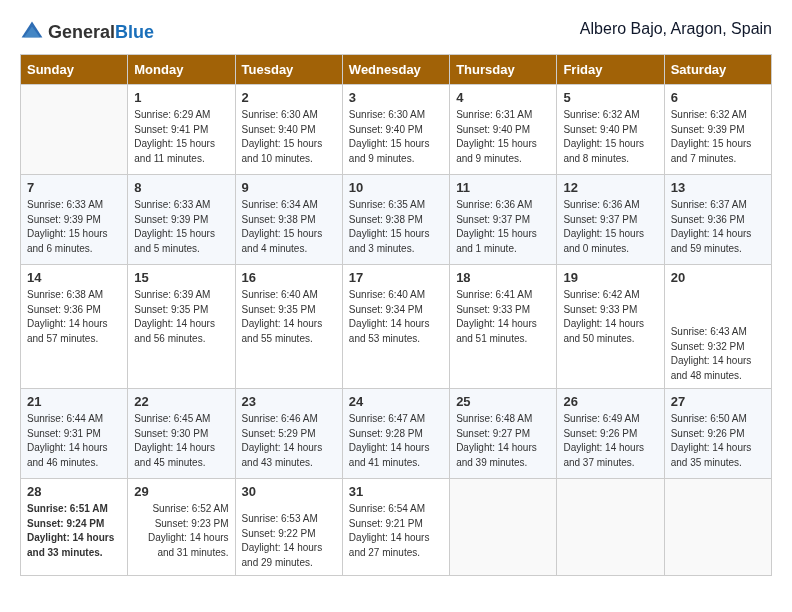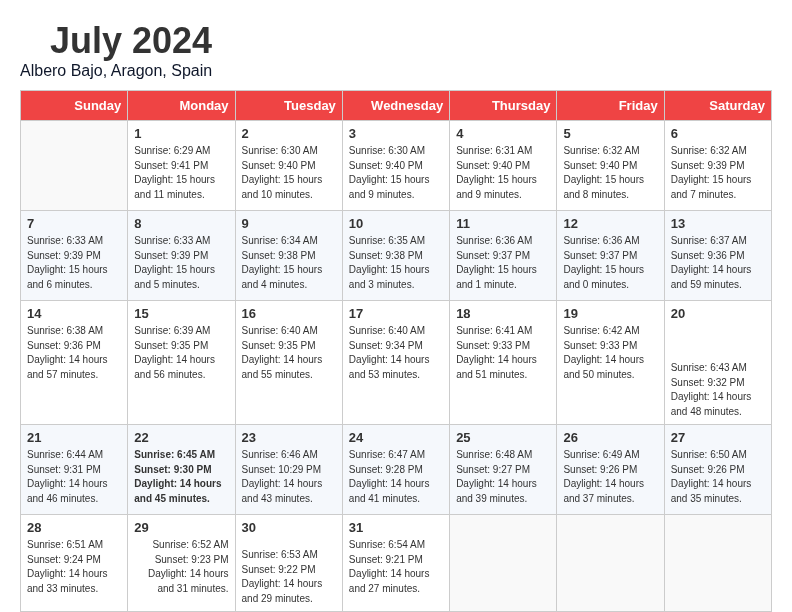--- a/index.html
+++ b/index.html
@@ -46,26 +46,26 @@
     .location-title {
       font-size: 16px;
       color: #0f172a;
     }
     table {
       width: 100%;
       border-collapse: collapse;
       table-layout: fixed;
     }
     th {
-      background-color: #ef4444;
+      background-color: #a16207;
       color: #fff;
       font-size: 13px;
       font-weight: bold;
       padding: 7px 6px;
-      text-align: right;
+      text-align: left;
       border: 1px solid #ccc;
     }
     td {
       vertical-align: top;
       border: 1px solid #ccc;
       padding: 5px 6px;
       font-size: 10.5px;
       color: #333;
       height: 90px;
       background: #fff;
@@ -88,22 +88,30 @@
     .day-info {
       font-size: 10px;
       line-height: 1.45;
       color: #333;
     }
   </style>
 </head>
 <body>
 
 <div class="header">
+  <div class="logo">
+    <svg class="logo-icon" viewBox="0 0 30 30" xmlns="http://www.w3.org/2000/svg">
+      <polygon points="15,2 28,22 2,22" fill="#2e6db4"></polygon>
+      <polygon points="15,8 25,22 5,22" fill="#5a9fd4" opacity="0.5"></polygon>
+    </svg>
+    <div>
+      <span class="logo-text-general">General</span><span class="logo-text-blue">Blue</span>
+    </div>
+  </div>
   <div class="title-block">
-    <div class="month-title">July 2024</div>
     <div class="location-title">Albero Bajo, Aragon, Spain</div>
   </div>
 </div>
 
 <table>
   <thead>
     <tr id="header-row">
         <th>Sunday</th>
         <th>Monday</th>
         <th>Tuesday</th>
@@ -264,29 +272,29 @@
       <tr>
         <td>
           <span class="day-num">21</span>
           <div class="day-info" style="white-space: pre-line;">Sunrise: 6:44 AM
 Sunset: 9:31 PM
 Daylight: 14 hours
 and 46 minutes.</div>
         </td>
         <td>
           <span class="day-num">22</span>
-          <div class="day-info" style="white-space: pre-line; font-weight: bold;">Sunrise: 6:45 AM
+          <div class="day-info" style="white-space: pre-line;">Sunrise: 6:45 AM
 Sunset: 9:30 PM
 Daylight: 14 hours
 and 45 minutes.</div>
         </td>
         <td>
           <span class="day-num">23</span>
           <div class="day-info" style="white-space: pre-line;">Sunrise: 6:46 AM
-Sunset: 10:29 PM
+Sunset: 5:29 PM
 Daylight: 14 hours
 and 43 minutes.</div>
         </td>
         <td>
           <span class="day-num">24</span>
           <div class="day-info" style="white-space: pre-line;">Sunrise: 6:47 AM
 Sunset: 9:28 PM
 Daylight: 14 hours
 and 41 minutes.</div>
         </td>
@@ -308,21 +316,21 @@
           <span class="day-num">27</span>
           <div class="day-info" style="white-space: pre-line;">Sunrise: 6:50 AM
 Sunset: 9:26 PM
 Daylight: 14 hours
 and 35 minutes.</div>
         </td>
       </tr>
       <tr>
         <td>
           <span class="day-num">28</span>
-          <div class="day-info" style="white-space: pre-line;">Sunrise: 6:51 AM
+          <div class="day-info" style="white-space: pre-line; font-weight: bold;">Sunrise: 6:51 AM
 Sunset: 9:24 PM
 Daylight: 14 hours
 and 33 minutes.</div>
         </td>
         <td>
           <span class="day-num">29</span>
           <div class="day-info" style="white-space: pre-line; text-align: right;">Sunrise: 6:52 AM
 Sunset: 9:23 PM
 Daylight: 14 hours
 and 31 minutes.</div>

